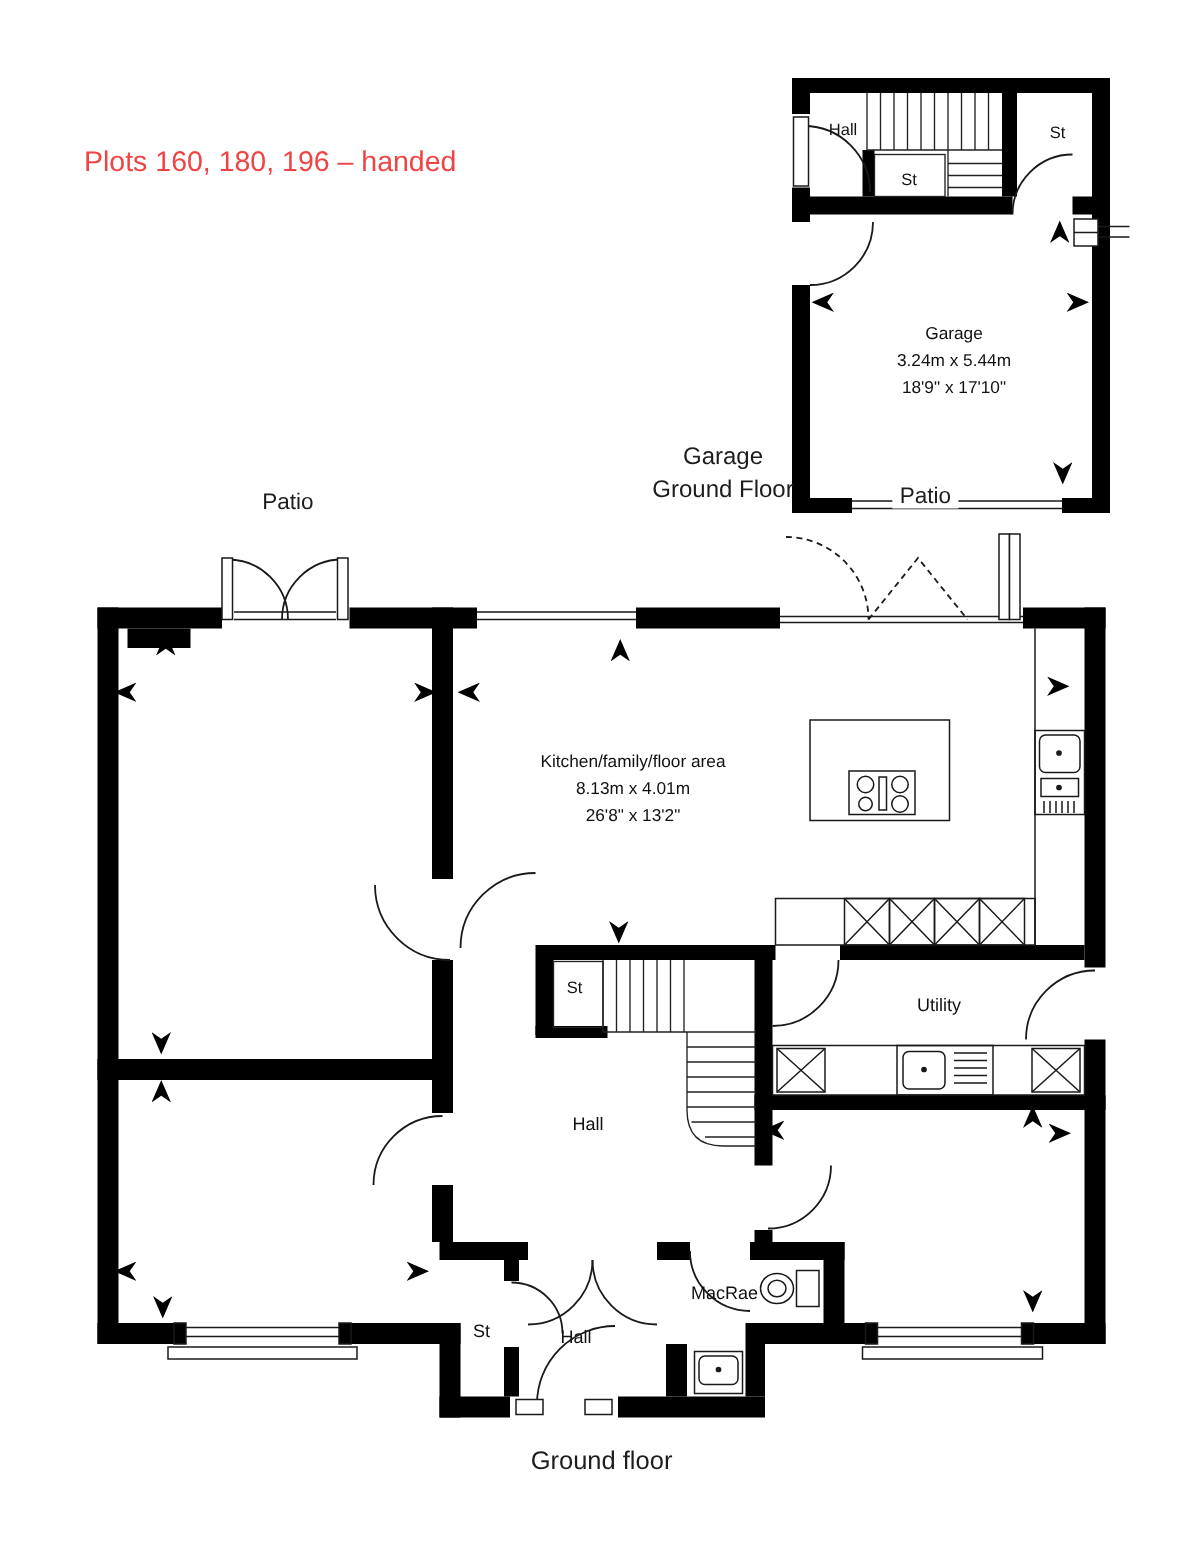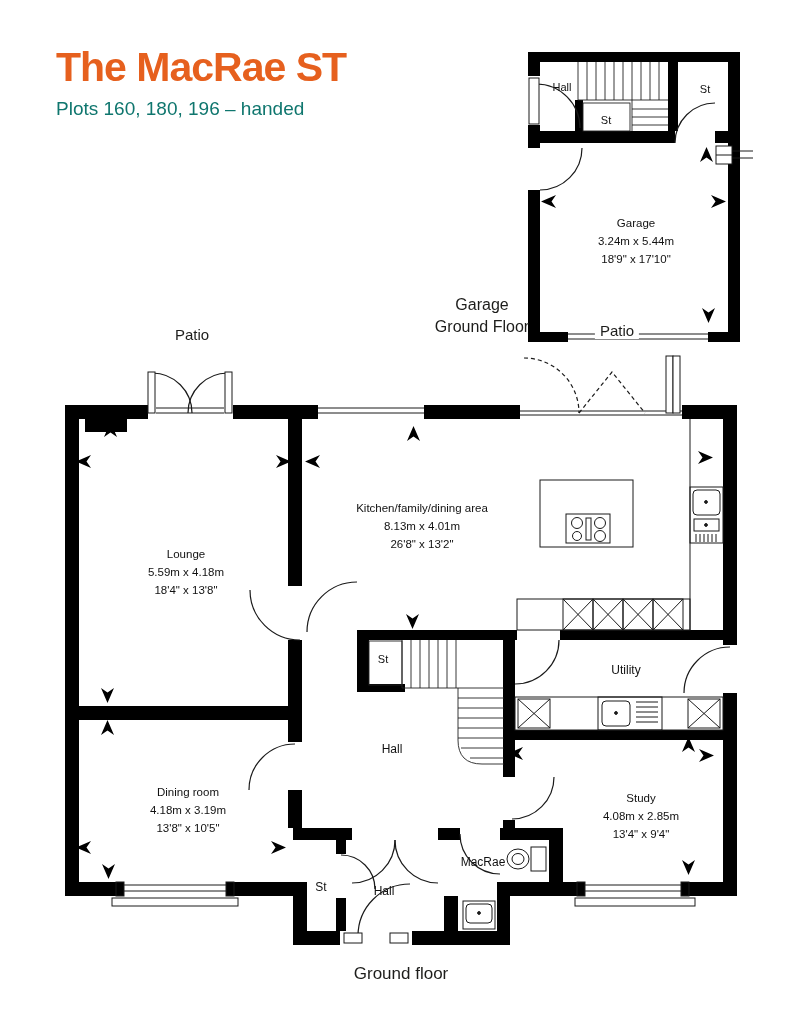--- a/index.html
+++ b/index.html
@@ -1,37 +1,36 @@
 <!DOCTYPE html>
 <html><head>
 <meta charset="utf-8">
 <style>
   html,body{margin:0;padding:0;background:#fff;font-family:"Liberation Sans",sans-serif;}
   #canvas{position:relative;width:800px;height:1036px;background:#fff;overflow:hidden;}
   h1#title{position:absolute;left:56px;top:44px;margin:0;font-size:41px;font-weight:bold;letter-spacing:-1px;color:#E6601E;z-index:5;}
-  .subtitle{position:absolute;left:56px;top:98px;font-size:19px;color:#0f766e;z-index:5;}
+  .subtitle{position:absolute;left:56px;top:98px;font-size:19px;color:#ef4444;z-index:5;}
   .w{position:absolute;background:#000;z-index:2;}
   svg.ov{position:absolute;left:0;top:0;z-index:3;pointer-events:none;}
   .rlabel{position:absolute;transform:translateX(-50%);text-align:center;font-size:11.5px;line-height:18px;color:#111;white-space:nowrap;z-index:5;}
   .rlabel span{display:block;}
   .slabel{position:absolute;transform:translateX(-50%);text-align:center;font-size:12px;color:#111;white-space:nowrap;z-index:5;}
   .caption{position:absolute;transform:translateX(-50%);text-align:center;font-size:17px;color:#1d1d1b;white-space:nowrap;z-index:5;}
   .cap2{font-size:16px;line-height:22px;}
   .bg{background:#fff;padding:0 5px;z-index:6;}
   .arr{position:absolute;width:15px;height:13px;background:#000;clip-path:polygon(0 0,100% 50%,0 100%,30% 50%);z-index:4;}
   .arr.left{transform:rotate(180deg);}
   .arr.up{transform:rotate(-90deg);}
   .arr.down{transform:rotate(90deg);}
 </style>
 </head>
 <body>
 
 <div id="canvas">
 
-  <h1 id="title" style="color: rgb(230, 96, 30);">The MacRae ST</h1>
   <div class="subtitle">Plots 160, 180, 196 – handed</div>
 
   <div>
     <i class="w" style="left:528px;top:52px;width:212px;height:10px"></i>
     <i class="w" style="left:528px;top:52px;width:12px;height:24px"></i>
     <i class="w" style="left:528px;top:125px;width:12px;height:23px"></i>
     <i class="w" style="left:528px;top:190px;width:12px;height:152px"></i>
     <i class="w" style="left:728px;top:52px;width:12px;height:290px"></i>
     <i class="w" style="left:528px;top:332px;width:40px;height:10px"></i>
     <i class="w" style="left:708px;top:332px;width:32px;height:10px"></i>
@@ -225,43 +224,28 @@
     </g>
 
     <g stroke="#1a1a1a" stroke-width="1" fill="#fff">
       <g>
         <rect x="716" y="146" width="16" height="18"></rect>
         <path fill="none" d="M716,155H732 M732,151H753 M732,158H753"></path>
       </g>
     </g>
   </svg>
 
-  <div class="rlabel" style="left:186px;top:545px">
-    <span>Lounge</span>
-    <span>5.59m x 4.18m</span>
-    <span>18'4" x 13'8"</span>
-  </div>
 
   <div class="rlabel" style="left:422px;top:499px">
-    <span>Kitchen/family/dining area</span>
+    <span>Kitchen/family/floor area</span>
     <span>8.13m x 4.01m</span>
     <span>26'8" x 13'2"</span>
   </div>
 
-  <div class="rlabel" style="left:188px;top:783px">
-    <span>Dining room</span>
-    <span>4.18m x 3.19m</span>
-    <span>13'8" x 10'5"</span>
-  </div>
-
-  <div class="rlabel" style="left:641px;top:789px">
-    <span>Study</span>
-    <span>4.08m x 2.85m</span>
-    <span>13'4" x 9'4"</span>
-  </div>
+
 
   <div class="slabel" style="left:626px;top:663px">Utility</div>
   <div class="slabel" style="left:392px;top:742px">Hall</div>
   <div class="slabel" style="left:383px;top:653px;font-size:11px">St</div>
   <div class="slabel" style="left:483px;top:855px">MacRae</div>
   <div class="slabel" style="left:384px;top:884px">Hall</div>
   <div class="slabel" style="left:321px;top:880px">St</div>
 
   <div class="caption" style="left:192px;top:326px;font-size:15px">Patio</div>
   <div class="caption" style="left:401px;top:964px">Ground floor</div>

